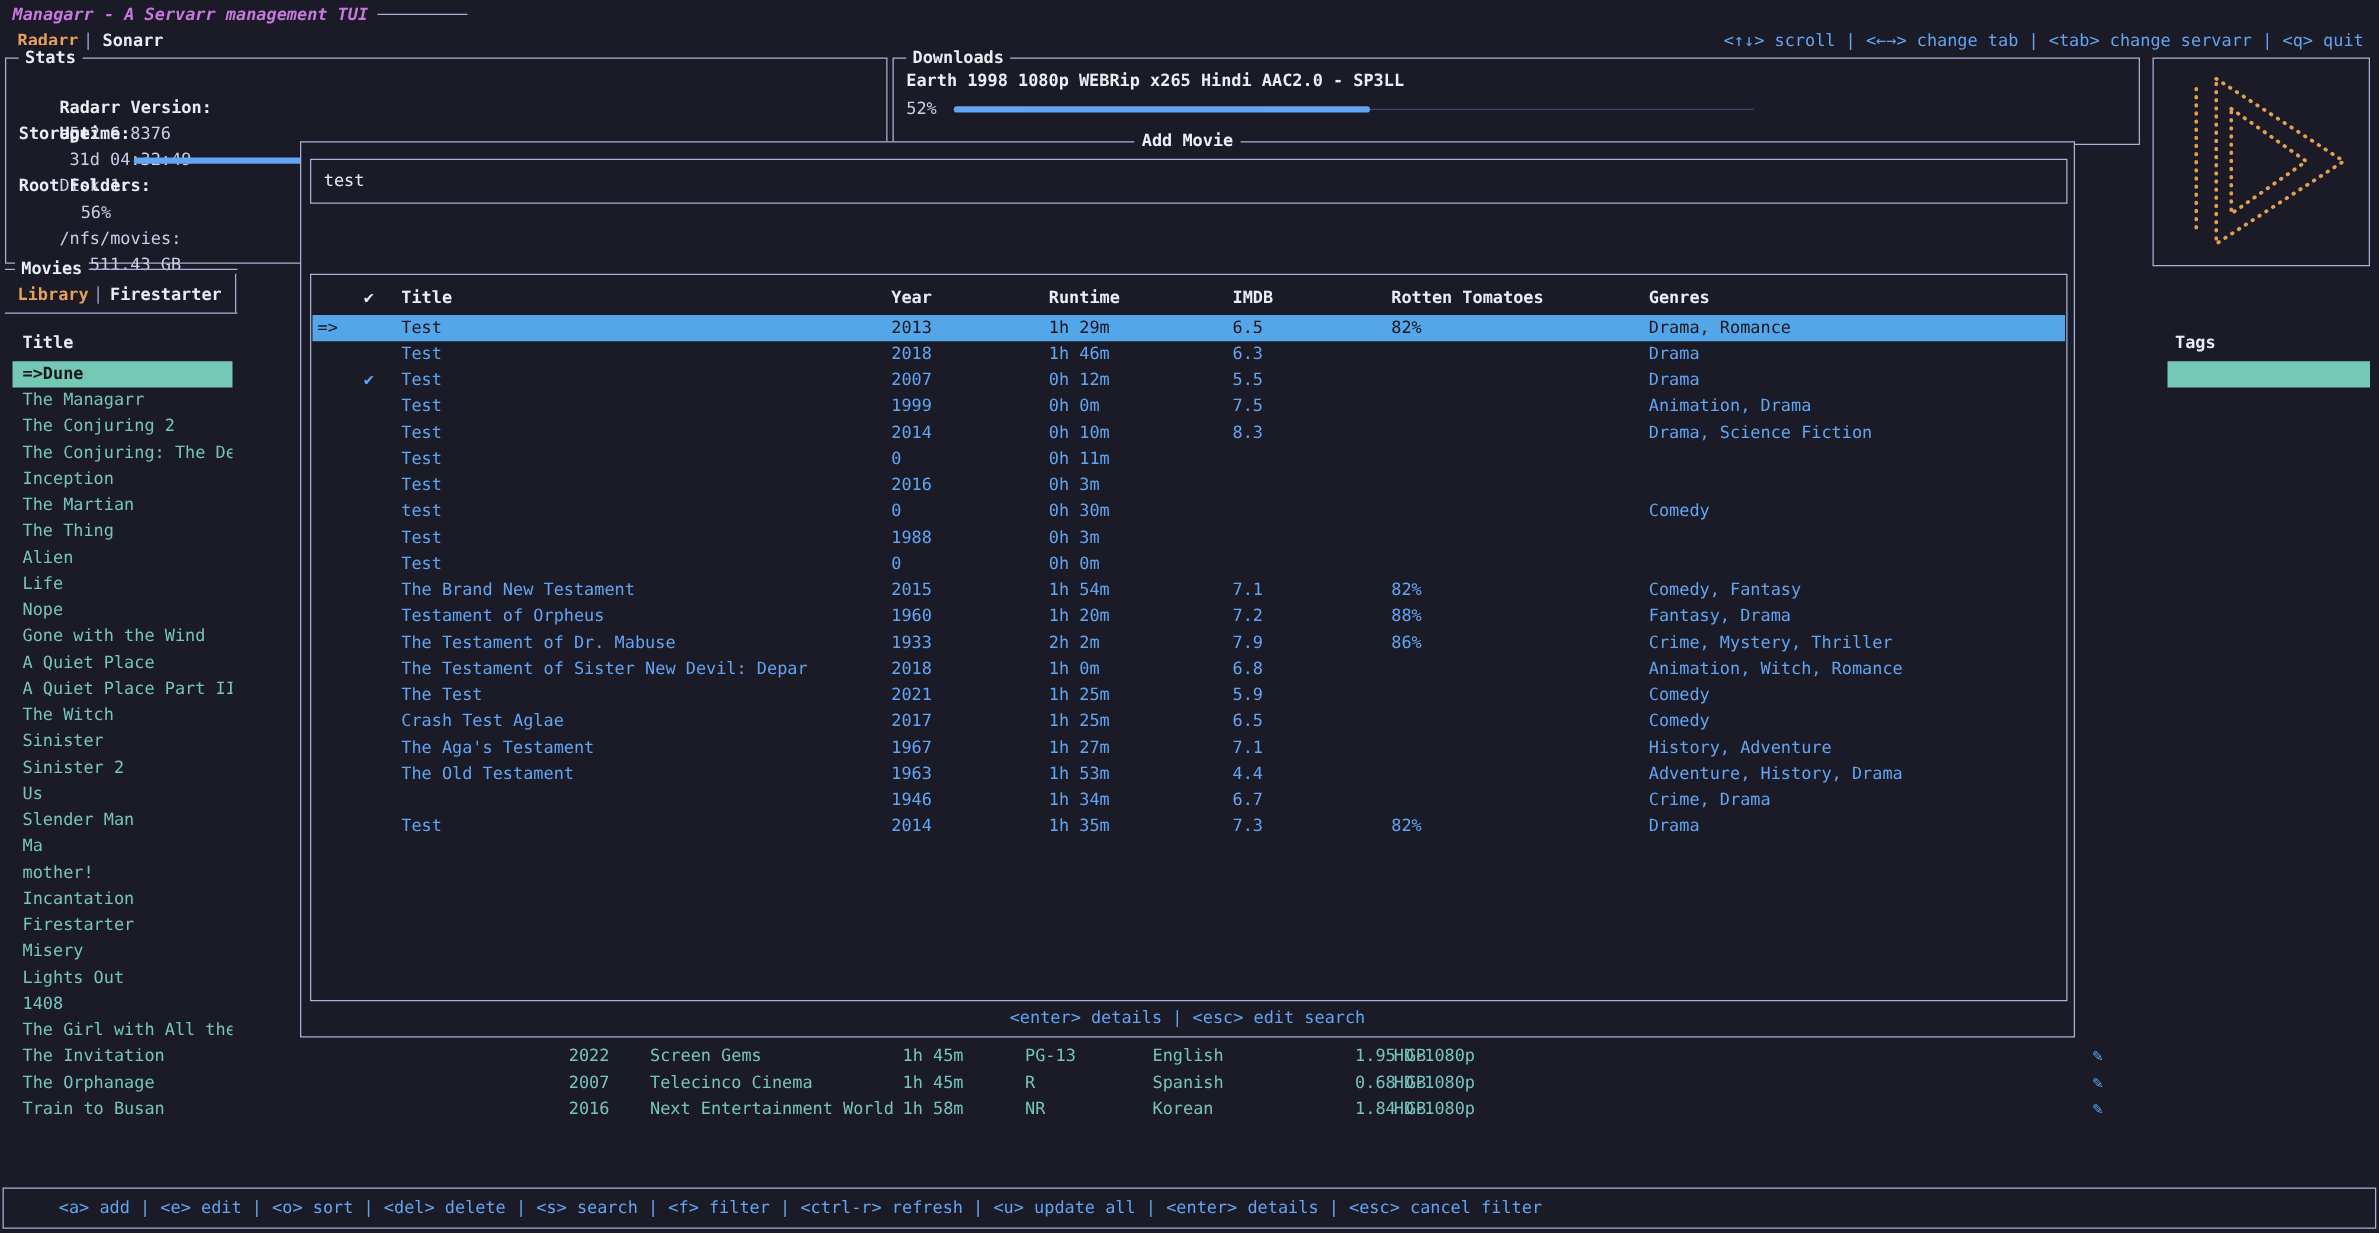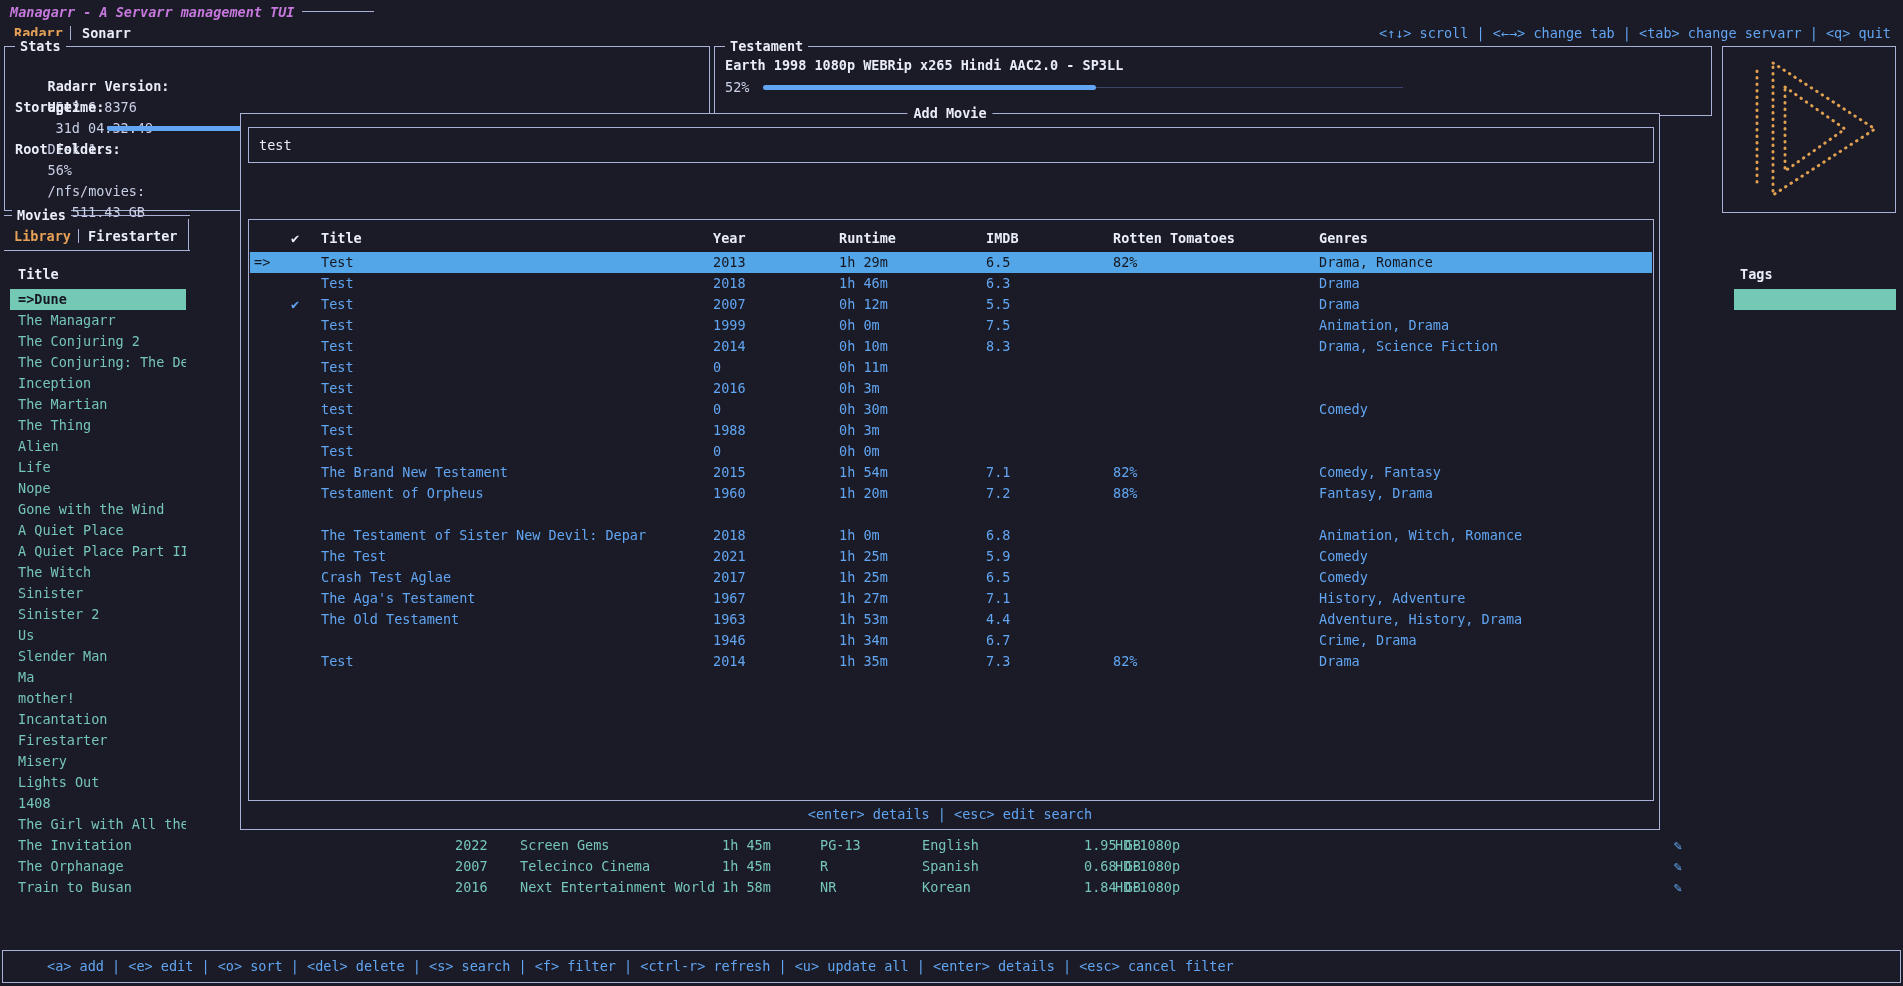--- a/index.html
+++ b/index.html
@@ -80,35 +80,35 @@
     <span class="wh b">Radarr Version:</span>
     <span style="margin-left:8px;">5.2.6.8376</span>
   </div>
   <div class="abs" style="left:10px;top:29px;">
     <span class="wh b">Uptime:</span>
     <span style="margin-left:8px;">31d 04:32:49</span>
   </div>
   <div class="abs wh b" style="left:10px;top:50px;">Storage:</div>
   <div class="abs" style="left:10px;top:71px;">
     <span>Disk 1:</span>
-    <span style="margin-left:0;text-align:center;">56%</span>
+    <span style="margin-left:17px;text-align:center;">56%</span>
   </div>
   <div class="gauge" style="left:102px;top:71px;width:595px;">
     <div class="track"></div>
       <div class="fill" style="width:56%;"></div>
   </div>
   <div class="abs wh b" style="left:10px;top:92px;">Root Folders:</div>
   <div class="abs" style="left:10px;top:113px;">
     <span>/nfs/movies:</span>
     <span style="margin-left:8px;">11511.43 GB</span>
   </div>
 </div>
 
 <div class="box" style="left:714px;top:46px;width:998px;height:70px;">
-  <span class="btitle">Testament</span>
+  <span class="btitle">Downloads</span>
   <div class="abs wh b" style="left:10px;top:8px;">Earth 1998 1080p WEBRip x265 Hindi AAC2.0 - SP3LL</div>
   <div class="abs" style="left:10px;top:30px;">52%</div>
   <div class="gauge" style="left:48px;top:30px;width:640px;">
     <div class="track"></div>
       <div class="fill" style="width:52%;"></div>
   </div>
 </div>
 
 <div class="box" style="left:1722px;top:46px;width:174px;height:167px;">
   <svg width="172" height="165" viewBox="0 0 172 165">
@@ -613,20 +613,30 @@
         <div class="pt-row" style="top: 263px;">
     <span class="p-arrow"></span>
     <span class="p-check"></span>
     <span class="p-title">Testament of Orpheus</span>
     <span class="p-year">1960</span>
     <span class="p-runtime">1h 20m</span>
     <span class="p-imdb">7.2</span>
     <span class="p-rt">88%</span>
     <span class="p-genres">Fantasy, Drama</span>
   </div>
+        <div class="pt-row" style="top: 284px;">
+    <span class="p-arrow"></span>
+    <span class="p-check"></span>
+    <span class="p-title">The Testament of Dr. Mabuse</span>
+    <span class="p-year">1933</span>
+    <span class="p-runtime">2h 2m</span>
+    <span class="p-imdb">7.9</span>
+    <span class="p-rt">86%</span>
+    <span class="p-genres">Crime, Mystery, Thriller</span>
+  </div>
         <div class="pt-row" style="top: 305px;">
     <span class="p-arrow"></span>
     <span class="p-check"></span>
     <span class="p-title">The Testament of Sister New Devil: Depar</span>
     <span class="p-year">2018</span>
     <span class="p-runtime">1h 0m</span>
     <span class="p-imdb">6.8</span>
     <span class="p-rt"></span>
     <span class="p-genres">Animation, Witch, Romance</span>
   </div>

